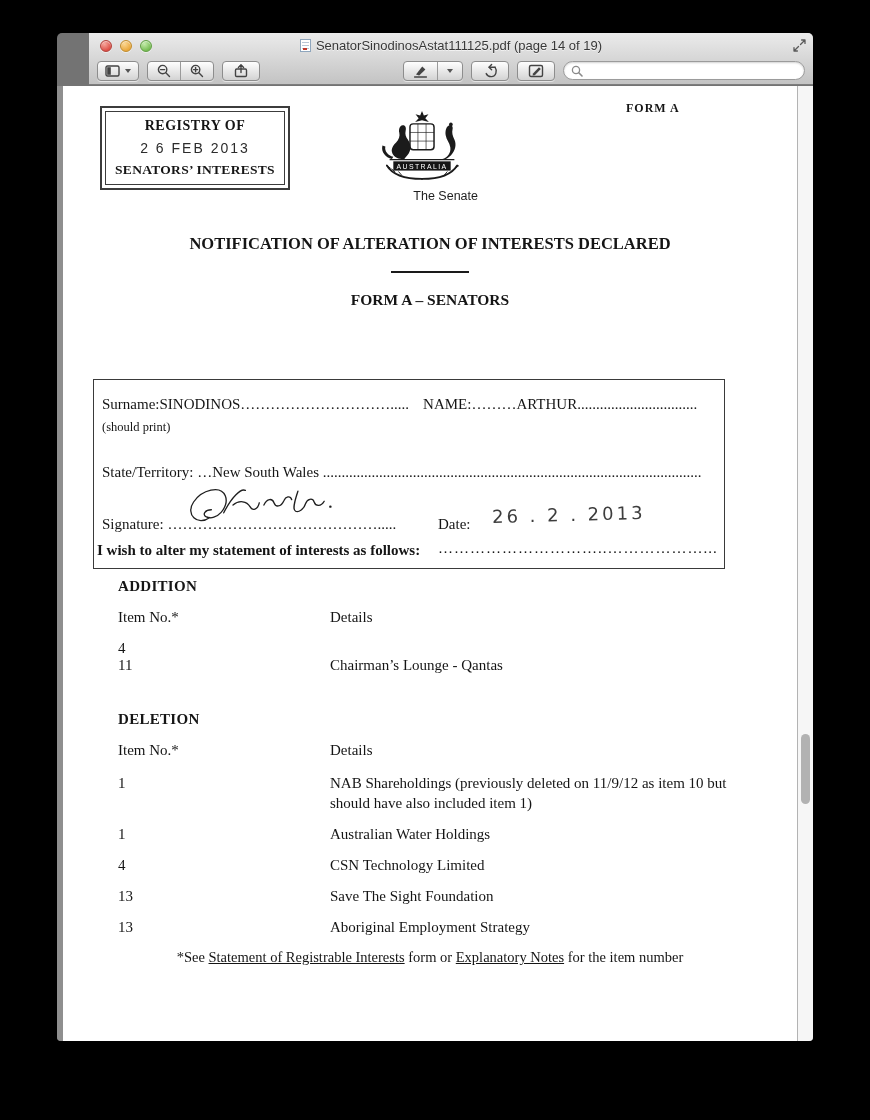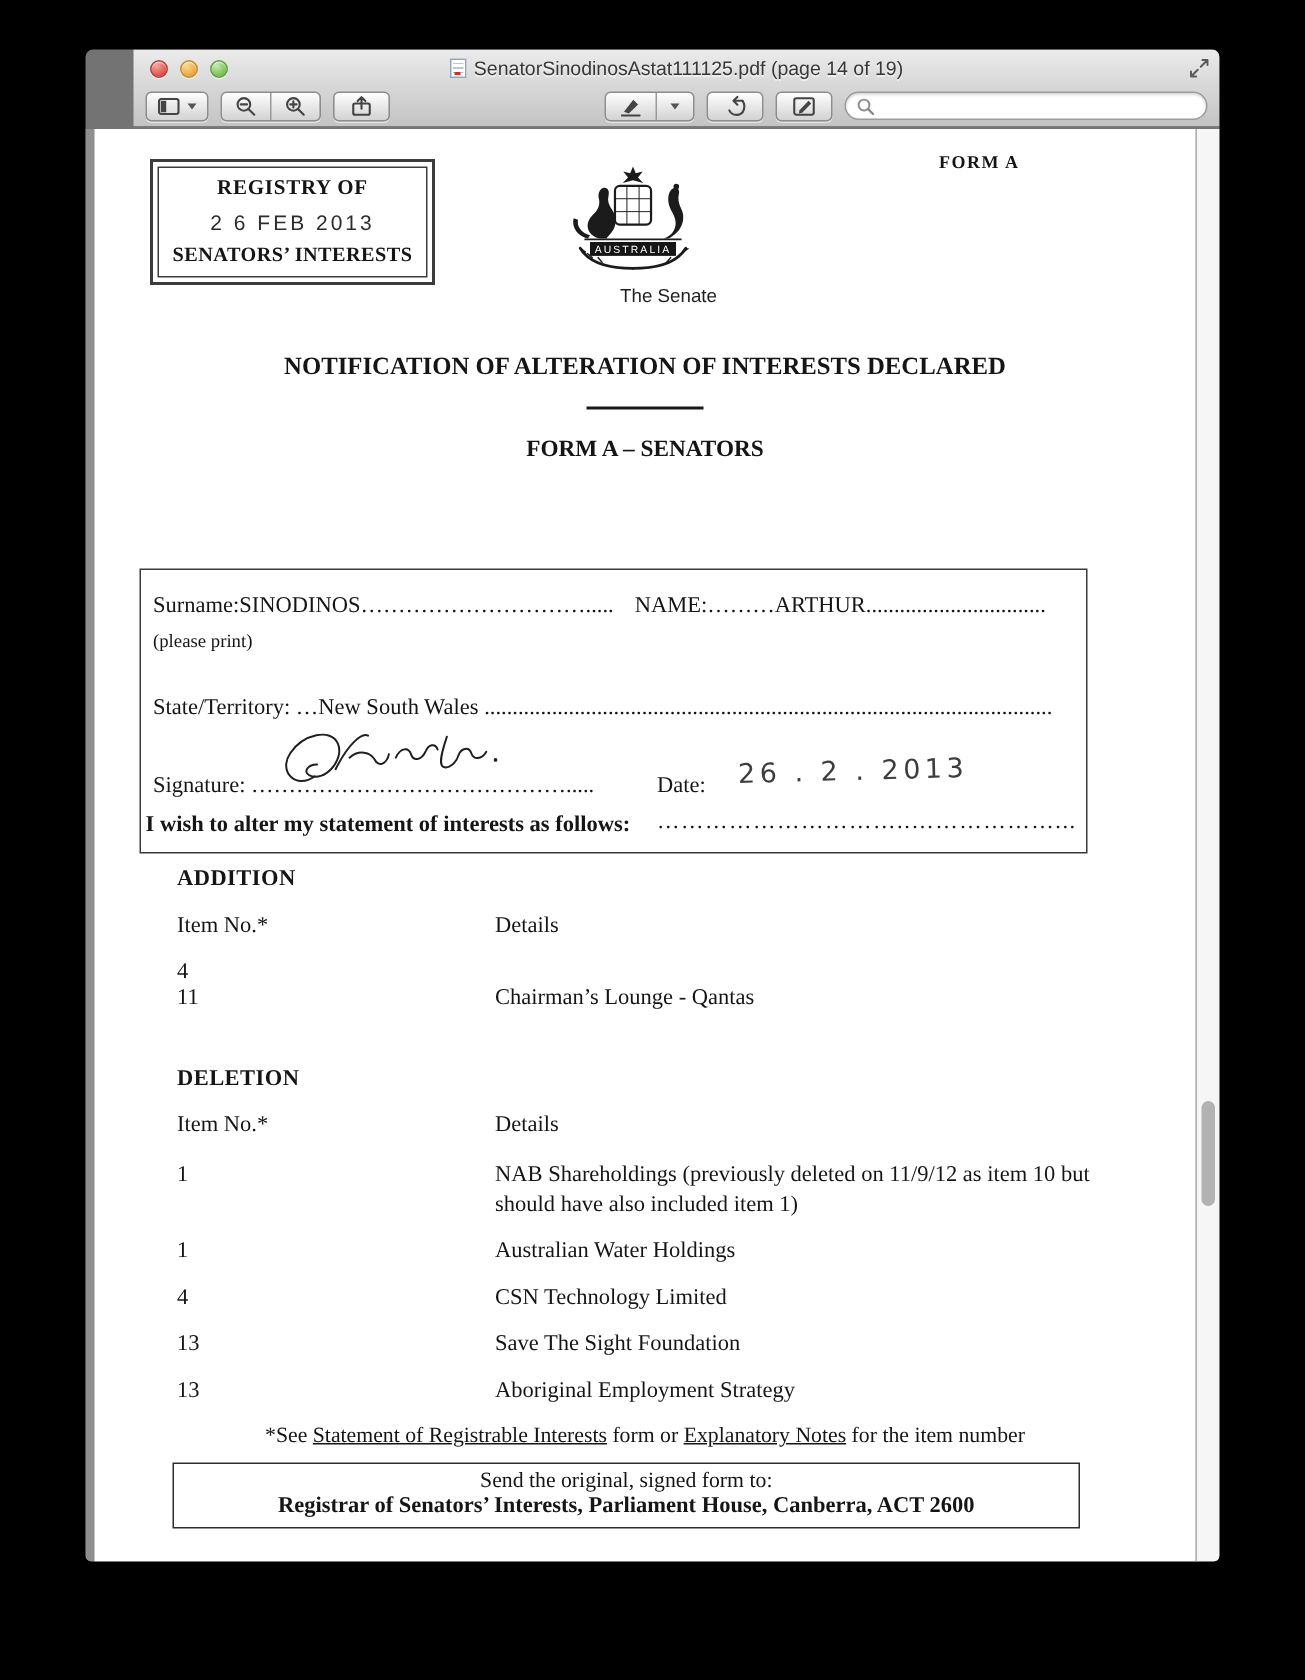--- a/index.html
+++ b/index.html
@@ -234,21 +234,21 @@
       <div class="form-a">FORM A</div>
 
       <div class="doc-title">NOTIFICATION OF ALTERATION OF INTERESTS DECLARED</div>
       <div class="title-rule"></div>
       <div class="doc-subtitle">FORM A – SENATORS</div>
 
       <div class="form-box">
         <div class="fb-line1">
           <span>Surname:</span><span>SINODINOS</span><span>………………………….....</span><span class="fb-name-part">NAME:</span><span>………</span><span>ARTHUR</span><span>................................</span>
         </div>
-        <div class="fb-print">(please print)</div>
+        <div class="fb-print">(should print)</div>
         <div class="fb-state">
           <span>State/Territory:</span><span> …</span><span>New South Wales</span><span> .....................................................................................................</span>
         </div>
         <div class="fb-sig-label">
           <span>Signature:</span><span> …………………………………….....</span>
         </div>
         <svg class="fb-sign-svg" width="170" height="56" viewBox="0 0 220 64">
           <g stroke="#1f1f1f" stroke-width="1.7" fill="none" stroke-linecap="round">
             <path d="M36,52 C20,64 4,48 15,32 C26,16 50,10 56,24 C62,38 44,58 31,51 C26,48 30,42 38,42"></path>
             <path d="M54,46 C64,26 76,14 82,17"></path>
@@ -306,24 +306,20 @@
           <div class="trow">
             <span class="c1">13</span>
             <span class="c2">Aboriginal Employment Strategy</span>
           </div>
         </div>
 
         <div class="footnote">
           <span>*See </span><span class="fn-u">Statement of Registrable Interests</span><span> form or </span><span class="fn-u">Explanatory Notes</span><span> for the item number</span>
         </div>
 
-        <div class="footer-box">
-          <div>Send the original, signed form to:</div>
-          <div class="fbx-l2">Registrar of Senators’ Interests, Parliament House, Canberra, ACT 2600</div>
-        </div>
       </div>
 
     </div>
     <div class="scrolltrack">
       <div class="scrollthumb"></div>
     </div>
   </div>
 
 </div>
 

